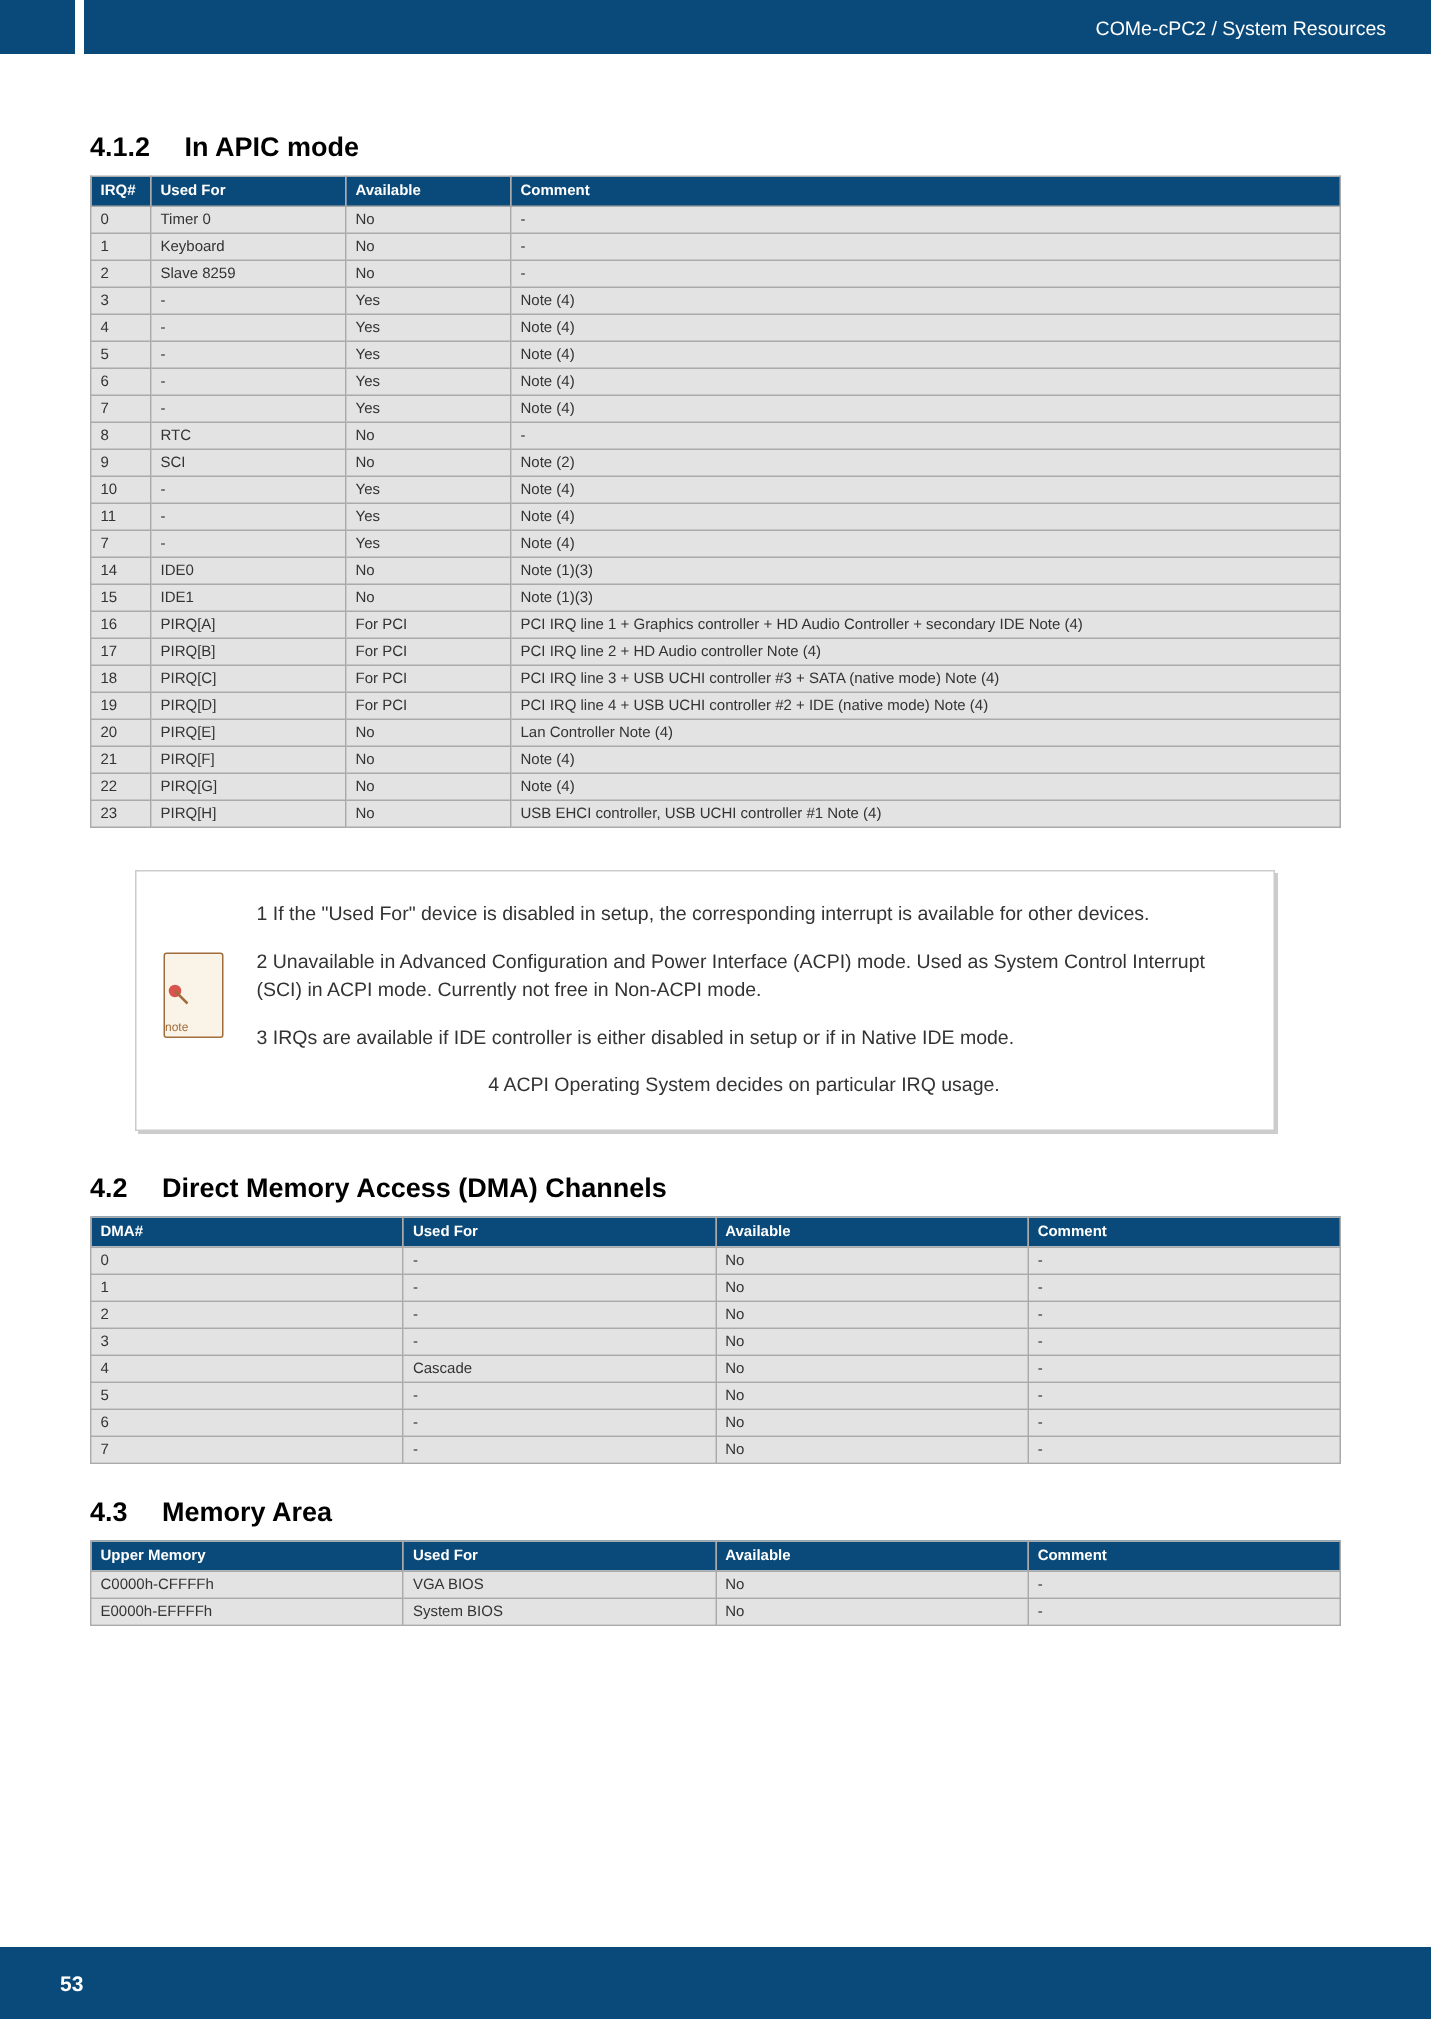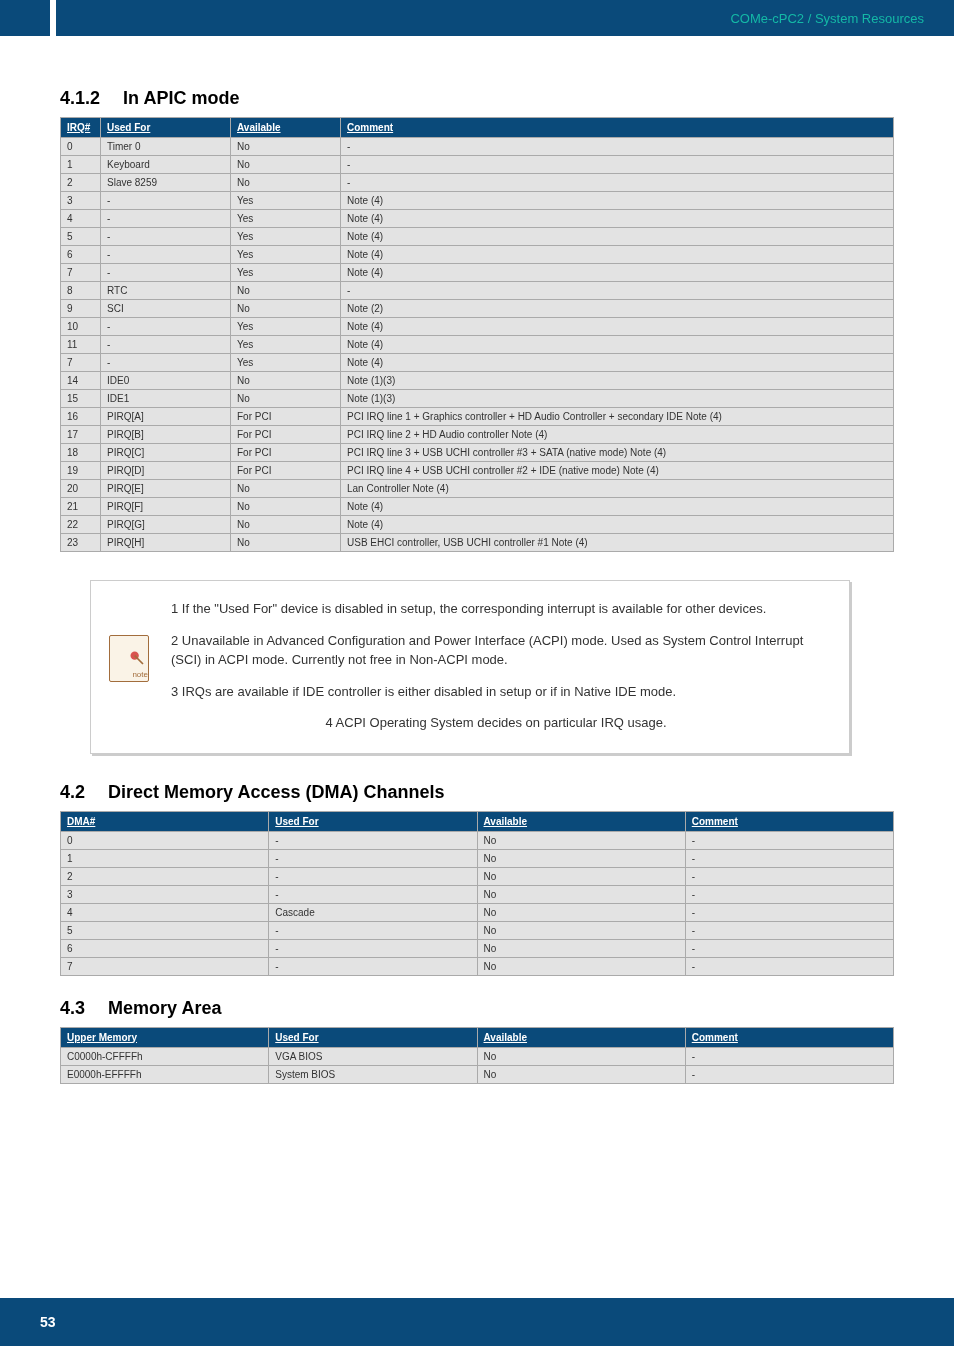--- a/index.html
+++ b/index.html
@@ -5,21 +5,21 @@
   * { box-sizing: border-box; margin: 0; padding: 0; }
   body {
     font-family: Arial, Helvetica, sans-serif;
     background: #fff;
     color: #333;
     width: 954px;
     margin: 0 auto;
   }
   .header-bar {
     background: #0a4a7a;
-    color: #14b8a6;
+    color: #ffffff;
     height: 36px;
     display: flex;
     align-items: center;
     justify-content: flex-end;
     padding: 0 30px;
     font-size: 13px;
     position: relative;
   }
   .header-bar::before {
     content: "";
@@ -48,21 +48,20 @@
     font-size: 10px;
   }
   th {
     background: #0a4a7a;
     color: #fff;
     text-align: left;
     padding: 4px 6px;
     font-weight: bold;
     border: 1px solid #aaa;
     font-size: 10px;
-    text-decoration: underline;
   }
   td {
     background: #e3e3e3;
     padding: 3px 6px;
     border: 1px solid #aaa;
     color: #333;
   }
   .table-wrap { margin-bottom: 14px; }
 
   .note-box {
@@ -70,28 +69,28 @@
     box-shadow: 2px 2px 0 #ccc;
     margin: 28px 0 28px 30px;
     padding: 18px 28px 20px 18px;
     display: flex;
     align-items: flex-start;
     gap: 22px;
     width: 760px;
   }
   .note-icon {
     width: 40px;
-    height: 47px;
+    height: 57px;
     flex: 0 0 40px;
     margin-top: 36px;
     border: 1px solid #a26d3c;
     background: #faf3e7;
     display:flex;
     align-items:center;
-    justify-content:flex-end;
+    justify-content:flex-start;
     position:relative;
     border-radius:2px;
   }
   .note-icon svg { width: 20px; height:20px; }
   .note-icon .lbl {
     position:absolute;
     bottom:2px;
     font-size:8px;
     color:#a26d3c;
   }

